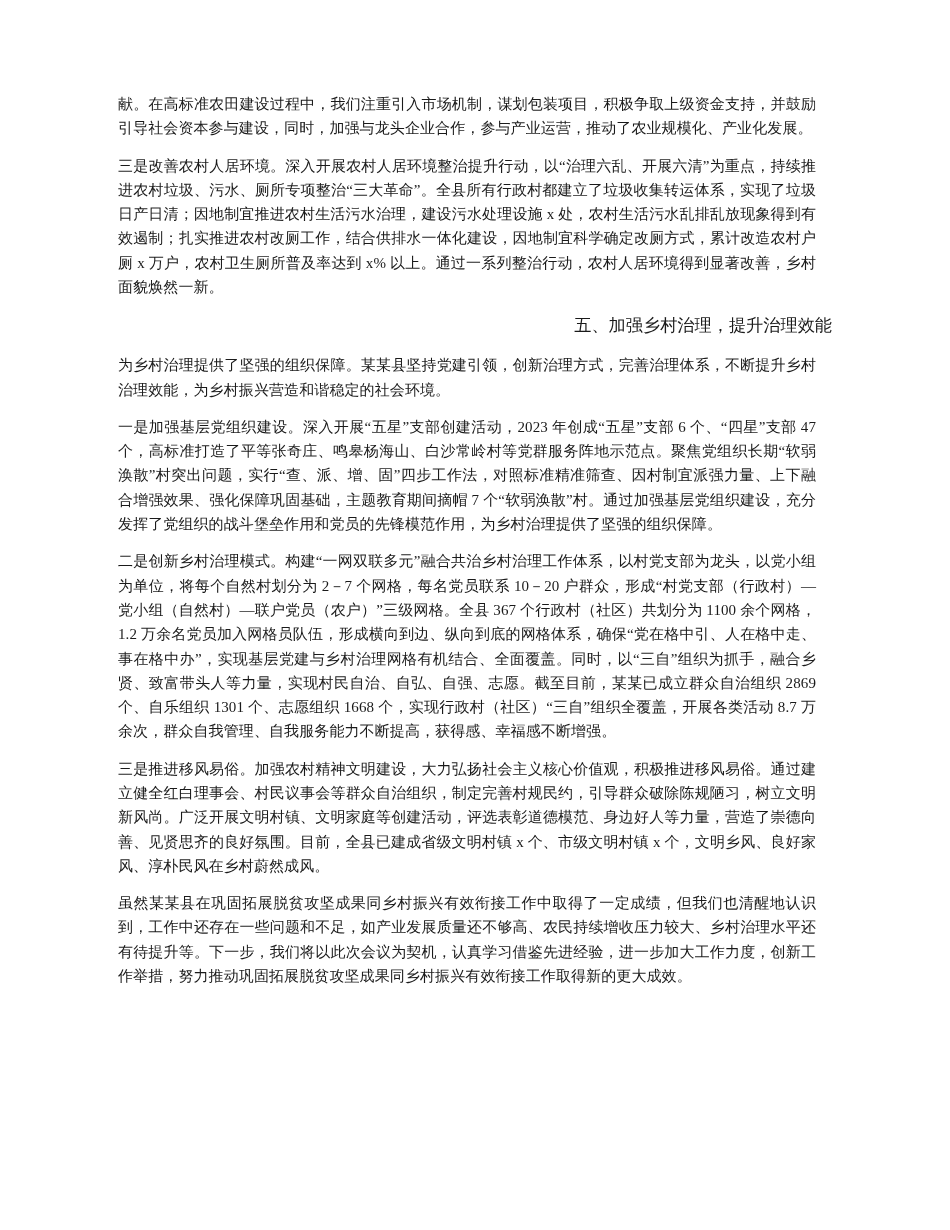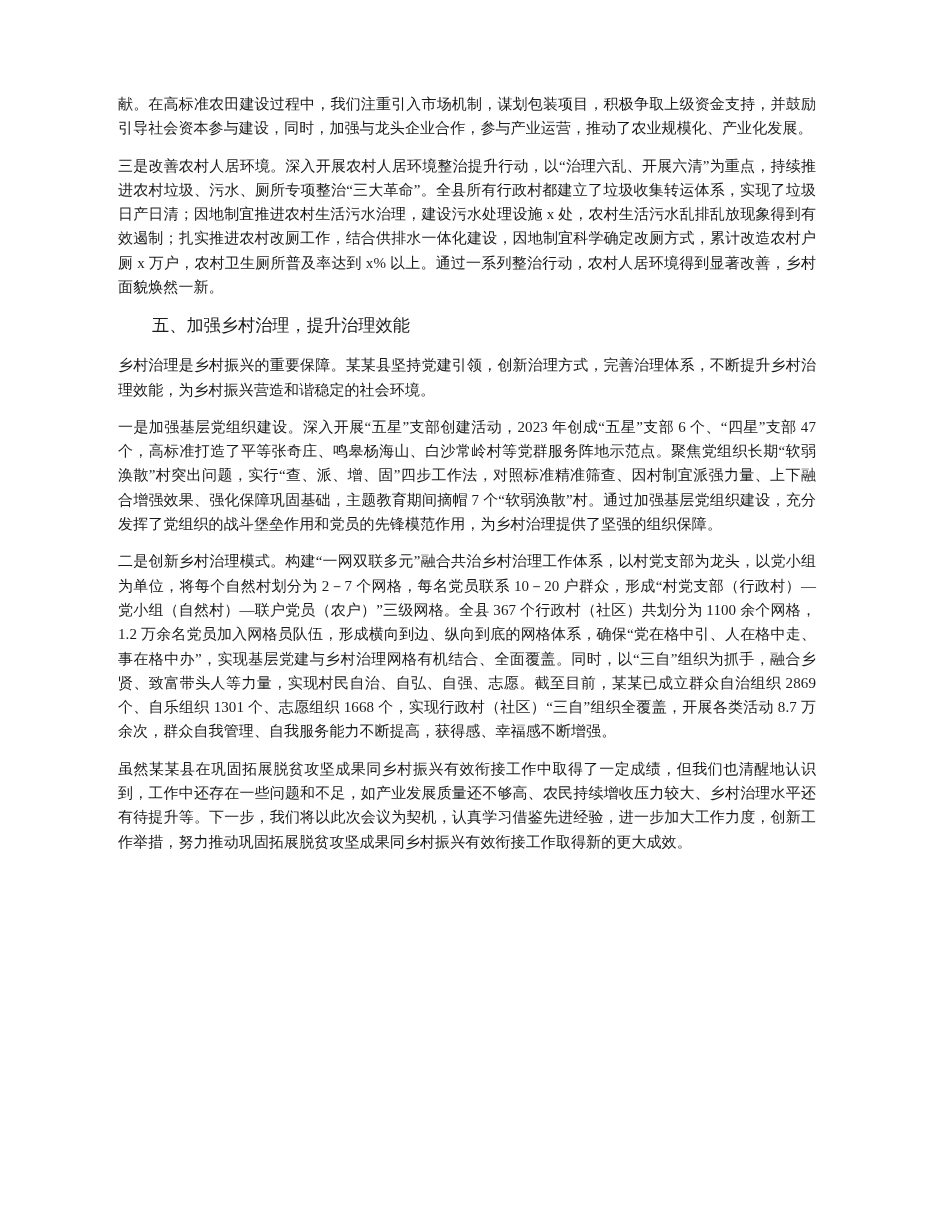--- a/index.html
+++ b/index.html
@@ -30,41 +30,43 @@
     line-height: 1.62;
     text-align: justify;
     text-justify: inter-ideograph;
     letter-spacing: 0.1px;
   }
   p.heading {
     margin: 0 0 13px 0;
     font-size: 17.2px;
     line-height: 1.62;
     text-indent: 34px;
+    text-align: right;
   }
   .lead {
     font-weight: normal;
   }
 </style>
 </head>
 <body>
 
 <div class="page">
   <div class="doc-body">
 
     <p class="para"><span>献。在高标准农田建设过程中，我们注重引入市场机制，谋划包装项目，积极争取上级资金支持，并鼓励引导社会资本参与建设，同时，加强与龙头企业合作，参与产业运营，推动了农业规模化、产业化发展。</span></p>
 
     <p class="para"><span class="lead">三是</span><span>改善农村人居环境。深入开展农村人居环境整治提升行动，以“治理六乱、开展六清”为重点，持续推进农村垃圾、污水、厕所专项整治“三大革命”。全县所有行政村都建立了垃圾收集转运体系，实现了垃圾日产日清；因地制宜推进农村生活污水治理，建设污水处理设施 x 处，农村生活污水乱排乱放现象得到有效遏制；扎实推进农村改厕工作，结合供排水一体化建设，因地制宜科学确定改厕方式，累计改造农村户厕 x 万户，农村卫生厕所普及率达到 x% 以上。通过一系列整治行动，农村人居环境得到显著改善，乡村面貌焕然一新。</span></p>
 
     <p class="heading"><span>五、加强乡村治理，提升治理效能</span></p>
 
-    <p class="para"><span>乡村治理是乡村振兴的重要保障。某某县坚持党建引领，创新治理方式，完善治理体系，不断提升乡村治理效能，为乡村振兴营造和谐稳定的社会环境。</span></p>
+    <p class="para"><span>为乡村治理提供了坚强的组织保障。某某县坚持党建引领，创新治理方式，完善治理体系，不断提升乡村治理效能，为乡村振兴营造和谐稳定的社会环境。</span></p>
 
     <p class="para"><span class="lead">一是</span><span>加强基层党组织建设。深入开展“五星”支部创建活动，2023 年创成“五星”支部 6 个、“四星”支部 47 个，高标准打造了平等张奇庄、鸣皋杨海山、白沙常岭村等党群服务阵地示范点。聚焦党组织长期“软弱涣散”村突出问题，实行“查、派、增、固”四步工作法，对照标准精准筛查、因村制宜派强力量、上下融合增强效果、强化保障巩固基础，主题教育期间摘帽 7 个“软弱涣散”村。通过加强基层党组织建设，充分发挥了党组织的战斗堡垒作用和党员的先锋模范作用，为乡村治理提供了坚强的组织保障。</span></p>
 
     <p class="para"><span class="lead">二是</span><span>创新乡村治理模式。构建“一网双联多元”融合共治乡村治理工作体系，以村党支部为龙头，以党小组为单位，将每个自然村划分为 2－7 个网格，每名党员联系 10－20 户群众，形成“村党支部（行政村）—党小组（自然村）—联户党员（农户）”三级网格。全县 367 个行政村（社区）共划分为 1100 余个网格，1.2 万余名党员加入网格员队伍，形成横向到边、纵向到底的网格体系，确保“党在格中引、人在格中走、事在格中办”，实现基层党建与乡村治理网格有机结合、全面覆盖。同时，以“三自”组织为抓手，融合乡贤、致富带头人等力量，实现村民自治、自弘、自强、志愿。截至目前，某某已成立群众自治组织 2869 个、自乐组织 1301 个、志愿组织 1668 个，实现行政村（社区）“三自”组织全覆盖，开展各类活动 8.7 万余次，群众自我管理、自我服务能力不断提高，获得感、幸福感不断增强。</span></p>
 
+    <p class="para"><span class="lead">三是</span><span>推进移风易俗。加强农村精神文明建设，大力弘扬社会主义核心价值观，积极推进移风易俗。通过建立健全红白理事会、村民议事会等群众自治组织，制定完善村规民约，引导群众破除陈规陋习，树立文明新风尚。广泛开展文明村镇、文明家庭等创建活动，评选表彰道德模范、身边好人等力量，营造了崇德向善、见贤思齐的良好氛围。目前，全县已建成省级文明村镇 x 个、市级文明村镇 x 个，文明乡风、良好家风、淳朴民风在乡村蔚然成风。</span></p>
 
 
     <p class="para"><span>虽然某某县在巩固拓展脱贫攻坚成果同乡村振兴有效衔接工作中取得了一定成绩，但我们也清醒地认识到，工作中还存在一些问题和不足，如产业发展质量还不够高、农民持续增收压力较大、乡村治理水平还有待提升等。下一步，我们将以此次会议为契机，认真学习借鉴先进经验，进一步加大工作力度，创新工作举措，努力推动巩固拓展脱贫攻坚成果同乡村振兴有效衔接工作取得新的更大成效。</span></p>
 
   </div>
 </div>
 
 </body></html>

